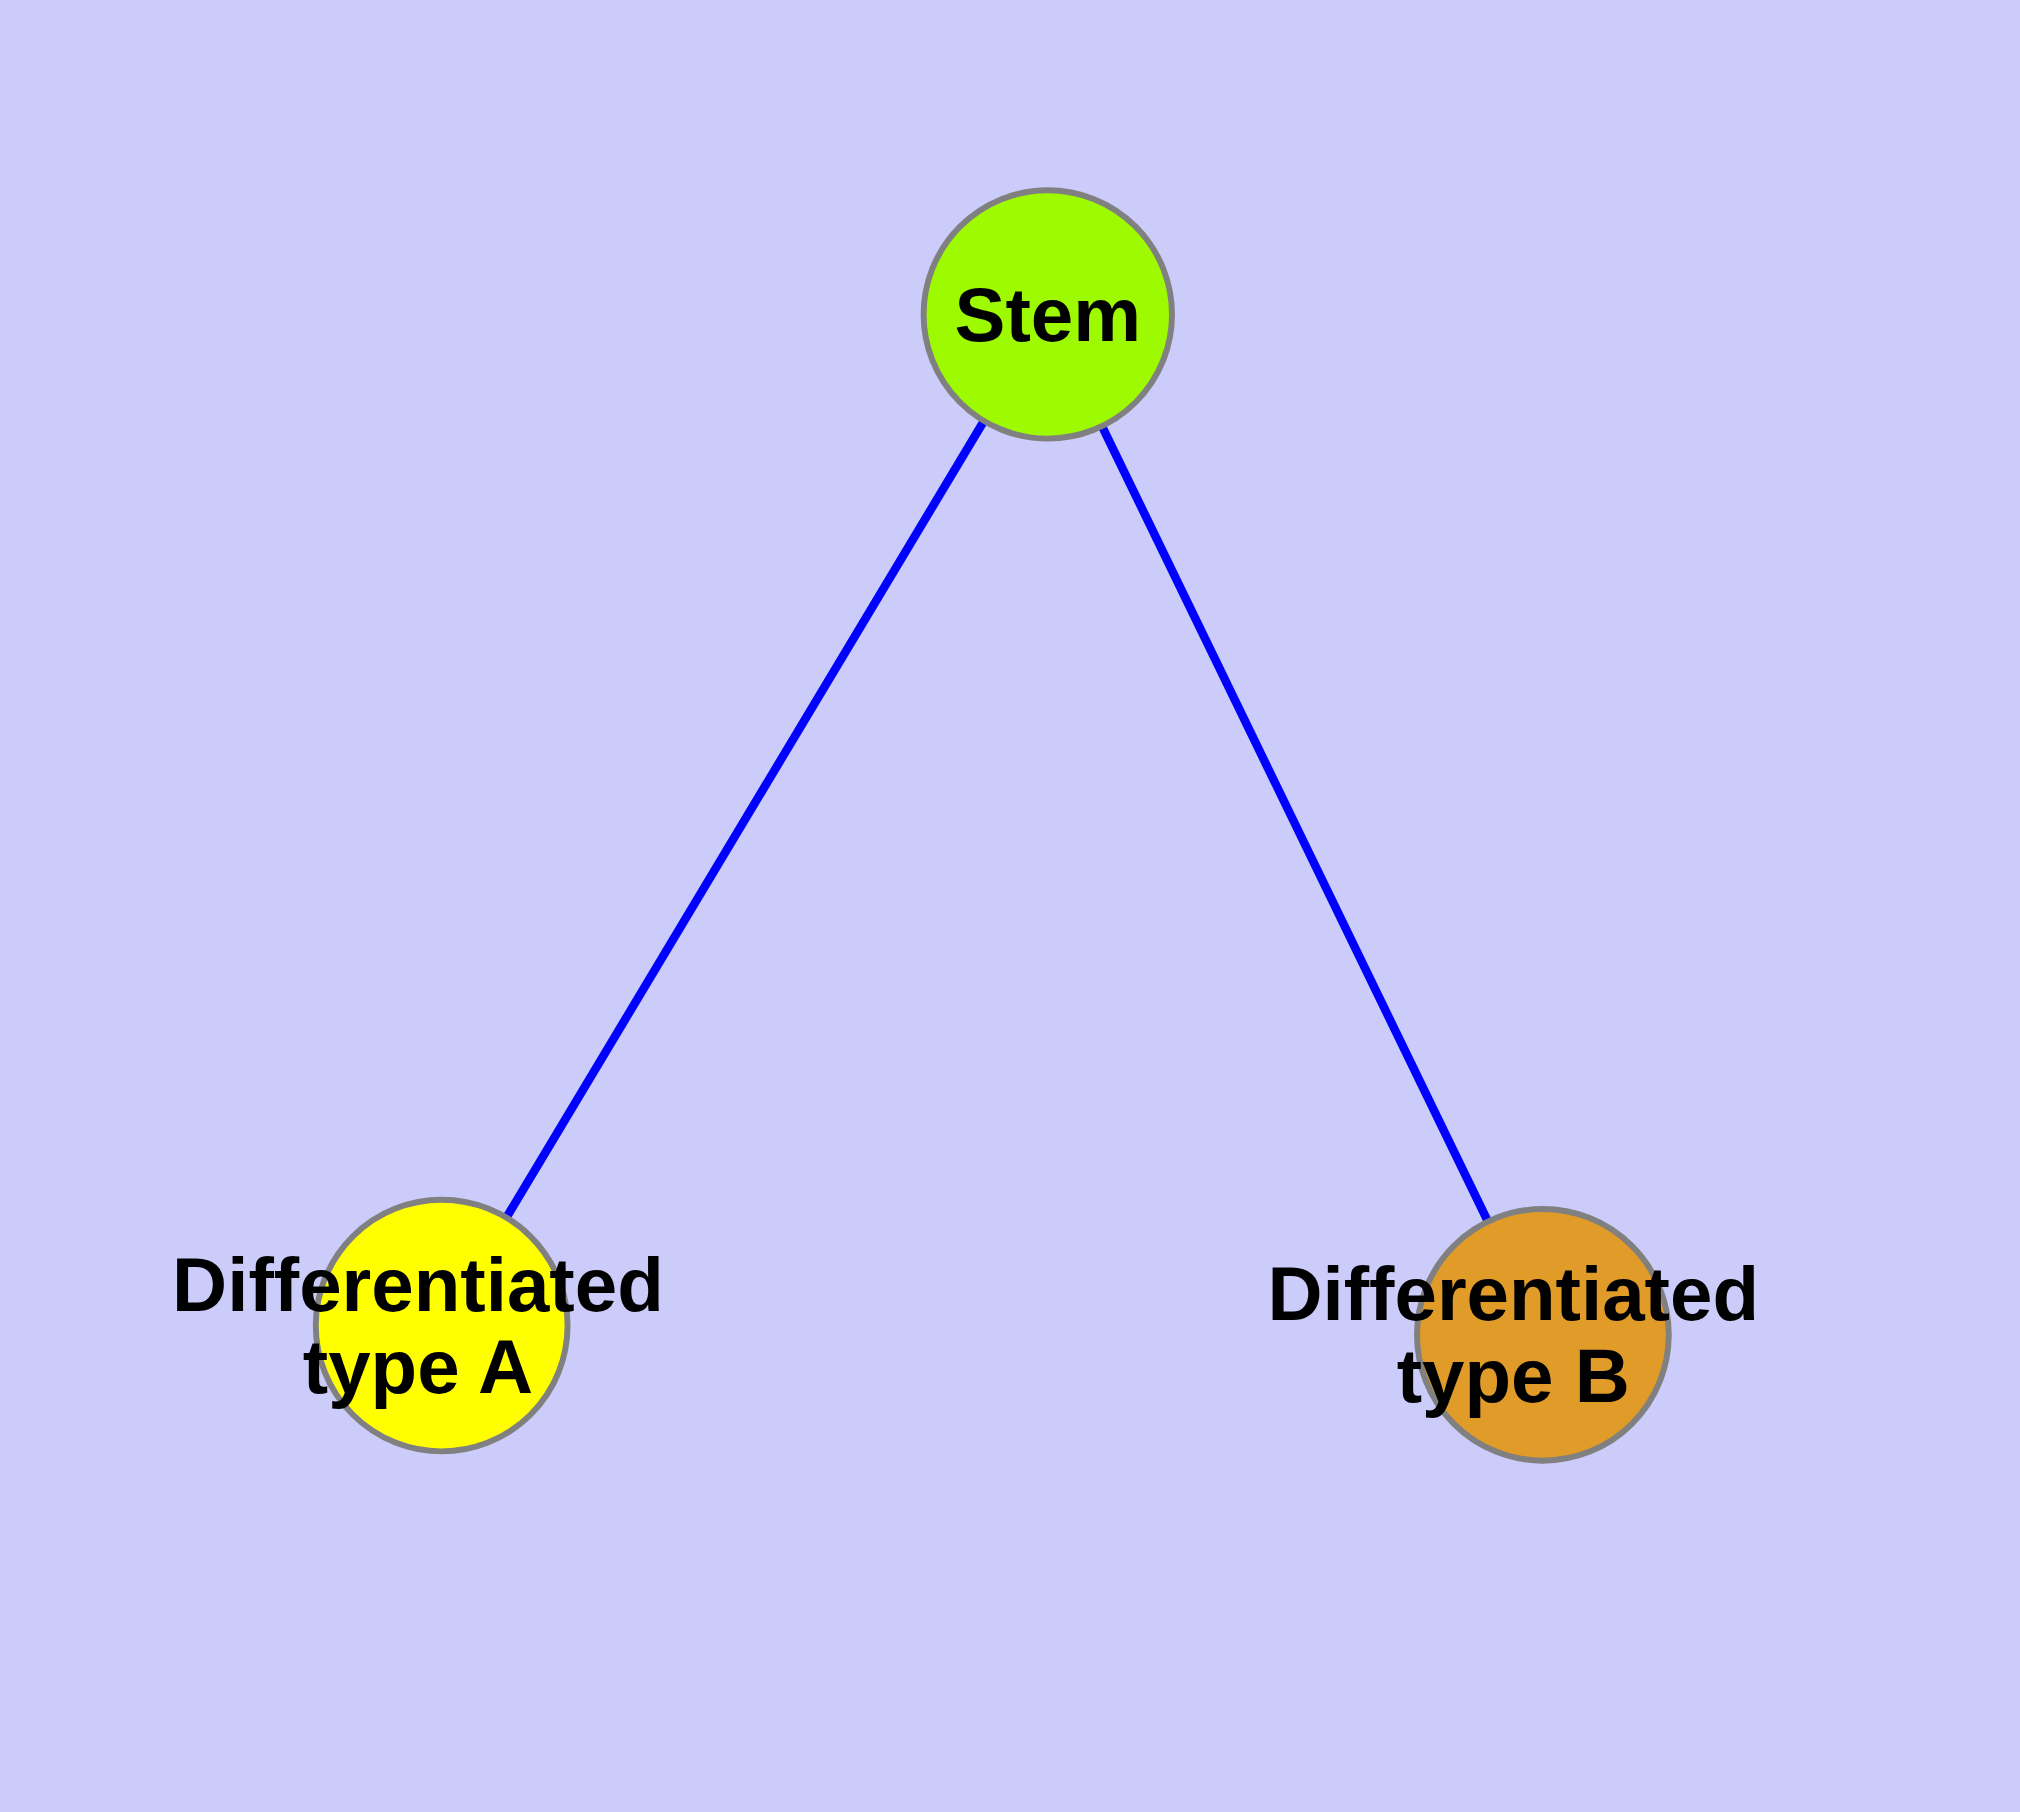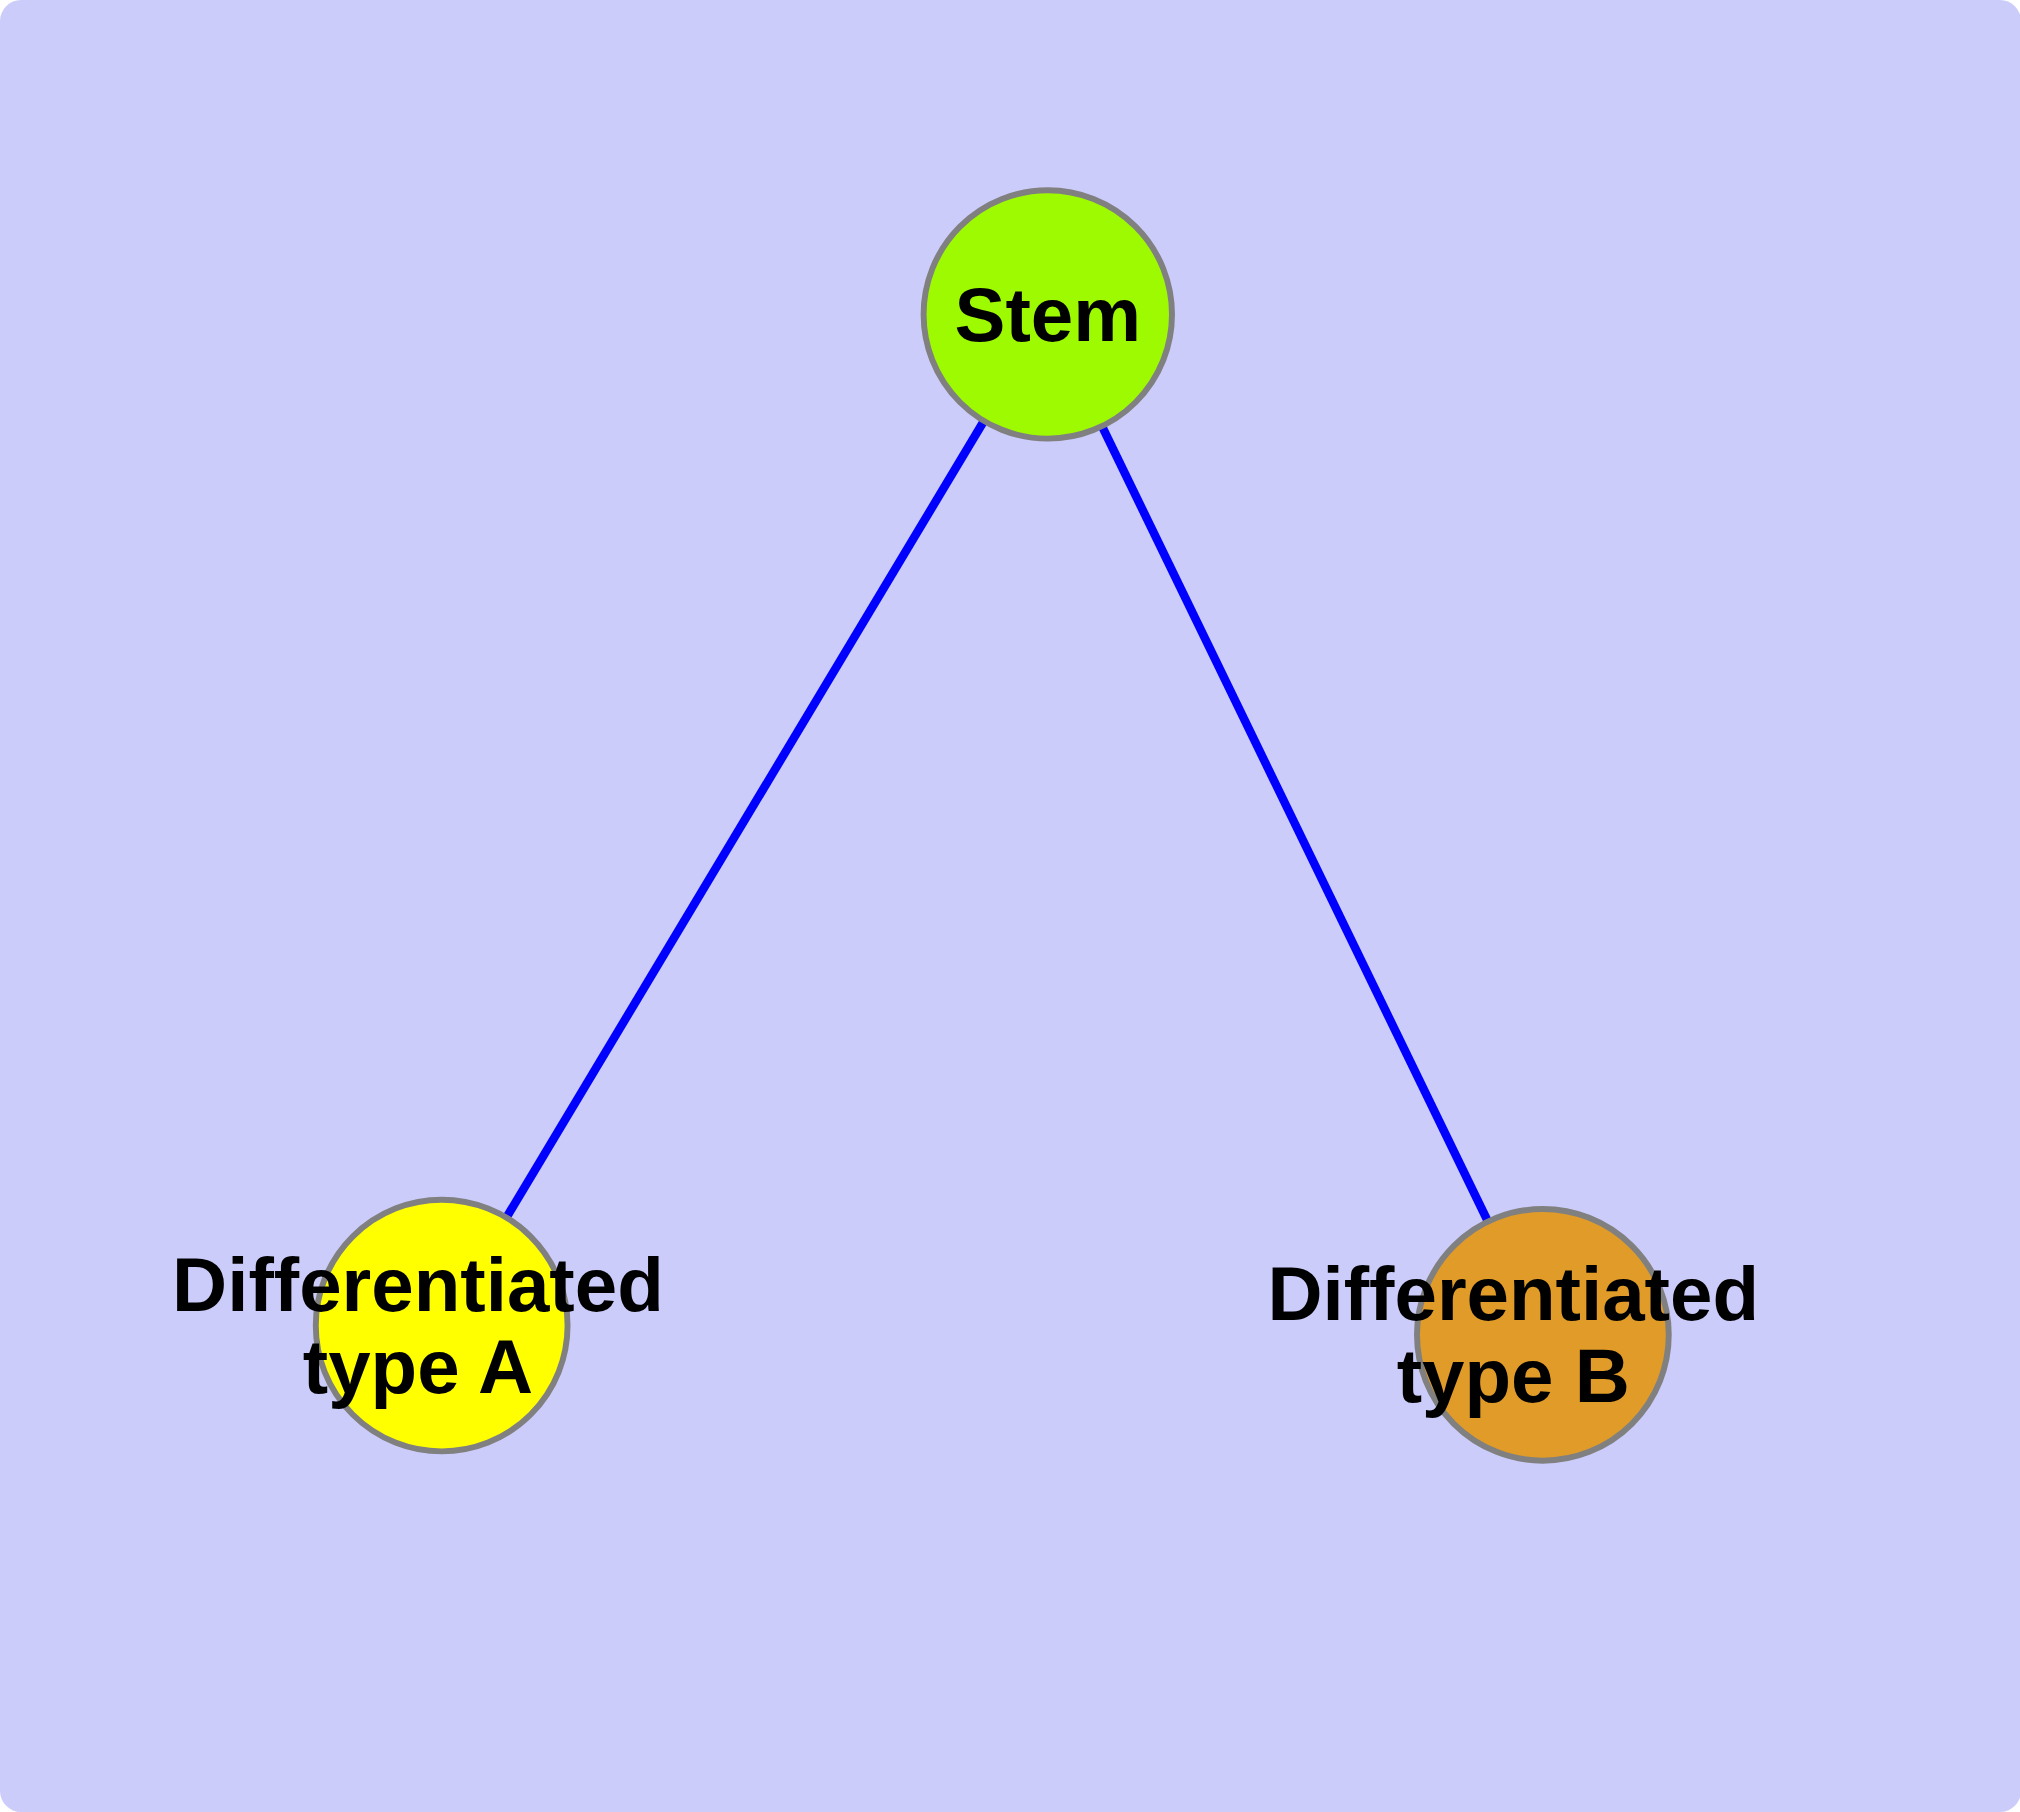--- a/index.html
+++ b/index.html
@@ -6,21 +6,20 @@
     margin: 0;
     padding: 0;
     background: #ffffff;
   }
   #canvas {
     position: relative;
     width: 2021px;
     height: 1812px;
     overflow: hidden;
     font-family: "Liberation Sans", sans-serif;
-    border-radius: 21px;
   }
   #graph-svg {
     position: absolute;
     left: 0;
     top: 0;
     width: 2021px;
     height: 1812px;
     display: block;
   }
   .node-label {

